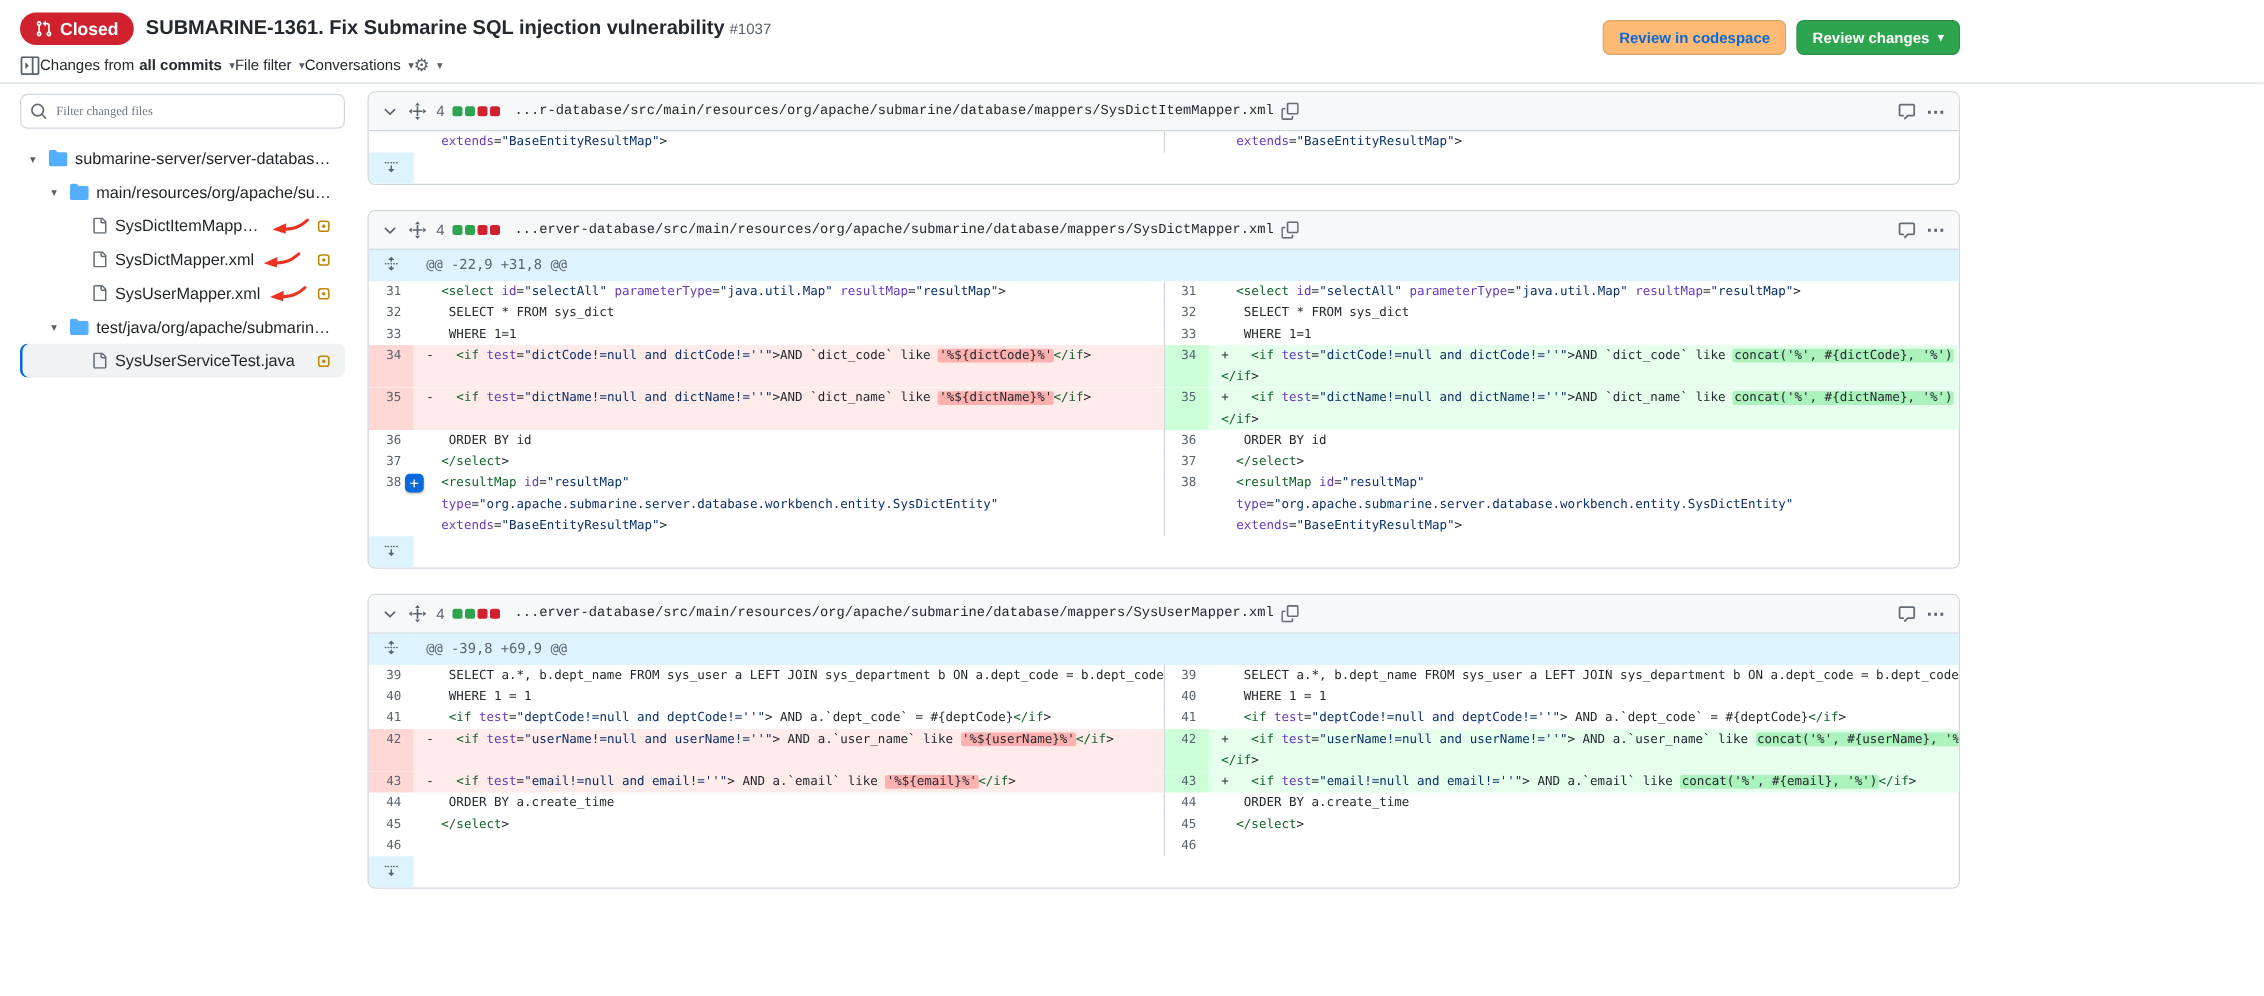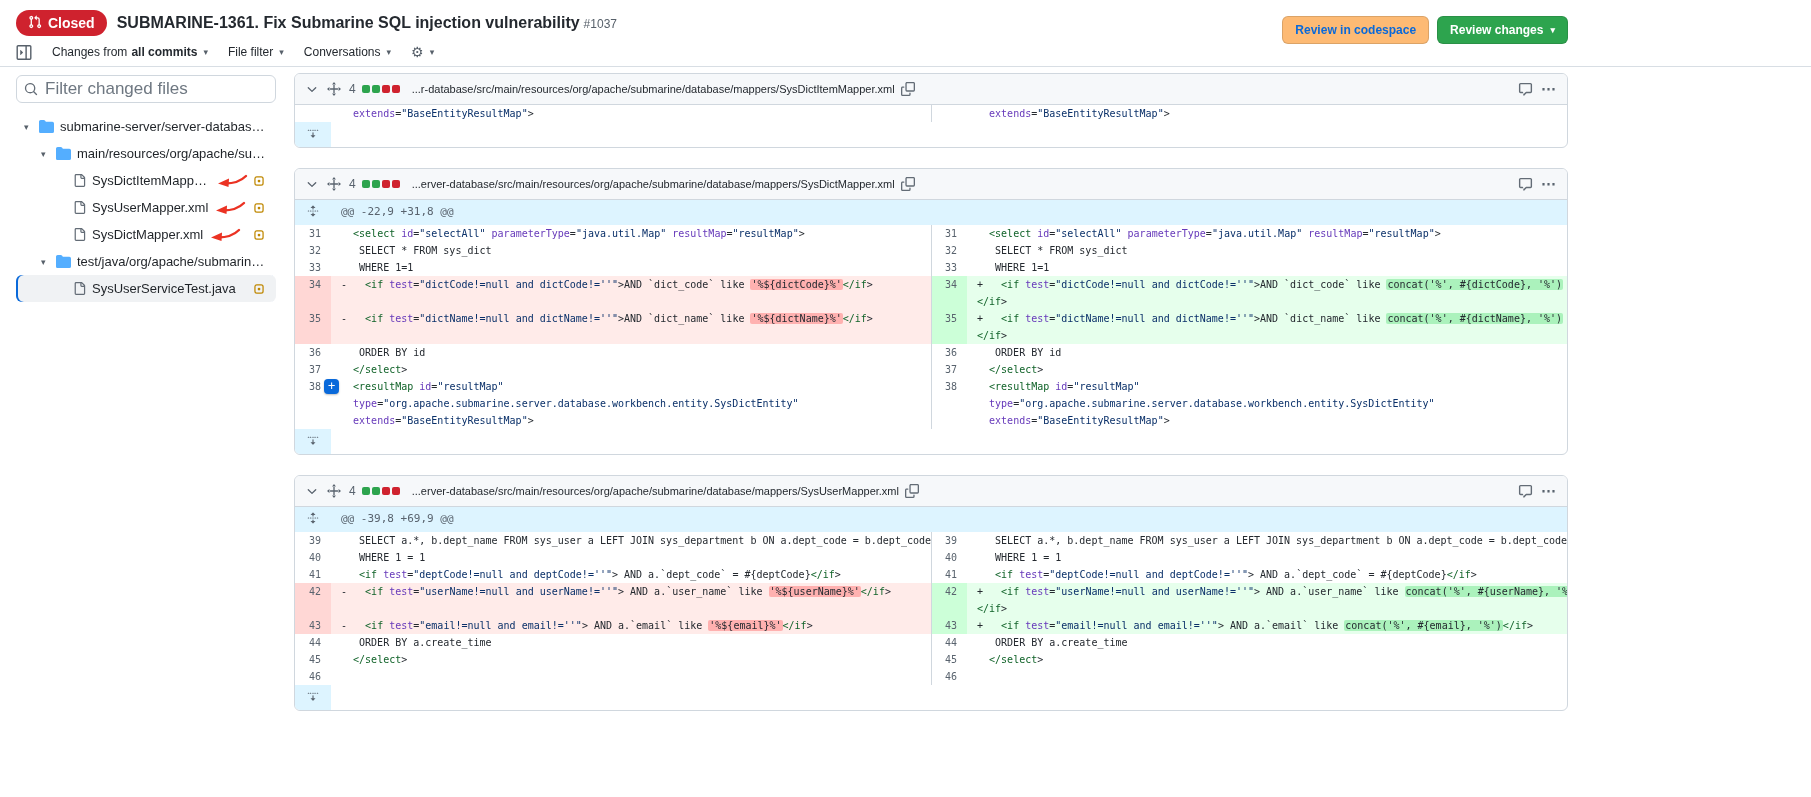--- a/index.html
+++ b/index.html
@@ -1,54 +1,54 @@
 <!DOCTYPE html>
 <html><head>
 <meta charset="utf-8">
 <style>
 *{box-sizing:border-box;margin:0;padding:0}
 html,body{width:1811px;height:797px;overflow:hidden;background:#fff;color:#24292f;font-family:"Liberation Sans",sans-serif}
 button{background:none;border:none;font-family:inherit;cursor:pointer;display:inline-flex;align-items:center;padding:0;color:inherit}
 .topbar{position:relative;padding:10px 243px 6px 16px;border-bottom:1px solid #d8dee4}
 .title-row{display:flex;align-items:center;gap:10px}
-.badge-closed{display:inline-flex;align-items:flex-start;gap:6px;background:#cf222e;color:#fff;font-weight:600;font-size:14px;padding:5px 12px;border-radius:2em}
+.badge-closed{display:inline-flex;align-items:center;gap:6px;background:#cf222e;color:#fff;font-weight:600;font-size:14px;padding:5px 12px;border-radius:2em}
 .pr-title{font-size:16px;font-weight:700;color:#24292f}
 .pr-number{font-size:12px;font-weight:400;color:#57606a;margin-left:4px}
-.toolbar-row{display:flex;align-items:center;gap:20px;margin-top:8px;font-size:12px;color:#24292f}
+.toolbar-row{display:flex;align-items:center;margin-top:8px;font-size:12px;color:#24292f}
 .menu-btn{gap:4px;font-size:12px;color:#24292f}
 .menu-btn strong{font-weight:600}
 .caret{color:#57606a;font-size:9px;margin-left:2px}
 .top-actions{position:absolute;top:16px;right:243px;display:flex;gap:8px}
 .btn{font-size:12px;font-weight:600;padding:6px 12px;border-radius:6px;border:1px solid rgba(27,31,36,.15)}
 .btn.codespace{background:#fdba74;color:#0969da}
 .btn.primary{background:#2da44e;color:#fff;gap:5px}
 .btn.primary .caret{color:#fff}
 .content{display:flex;align-items:flex-start}
 .sidebar{width:292px;flex:none;padding:8px 16px 0 16px}
 .filter-wrap{position:relative;margin-bottom:10px}
 .filter-wrap .ic{position:absolute;left:8px;top:7px}
-.filter-wrap input{width:100%;height:28px;border:1px solid #d0d7de;border-radius:6px;background:#fff;padding:0 8px 0 28px;font-size:17px;color:#24292f;font-family:Liberation Sans, sans-serif}
+.filter-wrap input{width:100%;height:28px;border:1px solid #d0d7de;border-radius:6px;background:#fff;padding:0 8px 0 28px;font-size:10px;color:#24292f;font-family:Liberation Serif, serif}
 .filter-wrap input::placeholder{color:#6e7781}
 .trow{display:flex;align-items:center;height:27px;font-size:13px;color:#1f2328;border-radius:6px;padding-right:6px;cursor:pointer;position:relative}
 .trow.sel{background:rgba(208,215,222,.32);box-shadow:inset 2px 0 0 0 #0969da}
 .trow .caret-t{width:15px;font-size:9px;color:#57606a;flex:none}
 .trow .tsp{width:15px;flex:none}
 .trow .ic{margin-right:6px;flex:none;display:inline-flex}
 .flabel{white-space:nowrap;overflow:hidden;text-overflow:ellipsis}
 .arrow-ic{margin-left:6px;flex:none;display:inline-flex}
 .status{margin-left:auto;display:inline-flex;flex:none}
 .main{flex:1;padding:6px 243px 20px 2px}
 .card{border:1px solid #d0d7de;border-radius:6px;margin-bottom:20px;overflow:hidden;background:#fff}
 .fhead{display:flex;align-items:center;background:#f6f8fa;padding:6px 10px;border-bottom:1px solid #d0d7de;color:#59636e}
 .fhead .icbtn{margin-right:8px;display:inline-flex;align-items:center}
 .chg{font-size:12px;color:#59636e;margin-right:6px}
 .ds{display:inline-flex;margin-right:6px}
 .sq{display:inline-block;width:8px;height:8px;border-radius:2px;margin-right:2px}
 .sq.add{background:#2da44e}.sq.del{background:#cf222e}
-.fpath{font-family:Liberation Sans, sans-serif;font-size:11px;color:#24292f;margin:0 6px 0 4px;white-space:nowrap}
+.fpath{font-family:Liberation Mono, monospace;font-size:11px;color:#24292f;margin:0 6px 0 4px;white-space:nowrap}
 .grow{flex:1}
 .kebab{font-size:15px;font-weight:700;color:#59636e;letter-spacing:1px}
 table.diff{width:100%;border-collapse:collapse;table-layout:fixed;font-family:"DejaVu Sans Mono","Liberation Mono",monospace}
 col.cg{width:36px}
 td{vertical-align:top}
 td.gut{font-size:10px;line-height:17px;color:#59636e;text-align:right;padding:0 10px 0 0;user-select:none;position:relative;cursor:pointer}
 td.code{font-size:10px;padding:0 0 0 10px;overflow:hidden}
 .ln{white-space:pre;height:17px;line-height:17px}
 td.gut.rg{border-left:1px solid #d0d7de}
 td.code.del{background:#ffebe9}
@@ -168,42 +168,42 @@
             </svg>
           </span>
         </div>
         <div class="trow" style="padding-left: 42px;">
           <span class="tsp"></span>
           <span class="ic">
             <svg width="13" height="13" viewBox="0 0 16 16" fill="#636c76">
               <path d="M2 1.75C2 .784 2.784 0 3.75 0h6.586c.464 0 .909.184 1.237.513l2.914 2.914c.329.328.513.773.513 1.237v9.586A1.75 1.75 0 0113.25 16h-9.5A1.75 1.75 0 012 14.25V1.75zm1.75-.25a.25.25 0 00-.25.25v12.5c0 .138.112.25.25.25h9.5a.25.25 0 00.25-.25V6h-2.75A1.75 1.75 0 019 4.25V1.5H3.75zm6.75.062V4.25c0 .138.112.25.25.25h2.688l-2.938-2.938z"></path>
             </svg>
           </span>
-          <span class="flabel">SysUserMapper.xml</span>
+          <span class="flabel">SysDictMapper.xml</span>
           <span class="ic arrow-ic">
             <svg width="32" height="14" viewBox="0 0 32 14">
               <path d="M30 2 C24 8 18 9.5 9 9.5" fill="none" stroke="#eb3223" stroke-width="2.4" stroke-linecap="round"></path>
               <path d="M13 4.5 L2 9.5 L12.5 13 Z" fill="#eb3223"></path>
             </svg>
           </span>
           <span class="ic status">
             <svg width="10" height="10" viewBox="0 0 16 16">
               <rect x="1.5" y="1.5" width="13" height="13" rx="3" fill="none" stroke="#bf8700" stroke-width="2"></rect>
               <circle cx="8" cy="8" r="2.2" fill="#bf8700"></circle>
             </svg>
           </span>
         </div>
         <div class="trow" style="padding-left: 42px;">
           <span class="tsp"></span>
           <span class="ic">
             <svg width="13" height="13" viewBox="0 0 16 16" fill="#636c76">
               <path d="M2 1.75C2 .784 2.784 0 3.75 0h6.586c.464 0 .909.184 1.237.513l2.914 2.914c.329.328.513.773.513 1.237v9.586A1.75 1.75 0 0113.25 16h-9.5A1.75 1.75 0 012 14.25V1.75zm1.75-.25a.25.25 0 00-.25.25v12.5c0 .138.112.25.25.25h9.5a.25.25 0 00.25-.25V6h-2.75A1.75 1.75 0 019 4.25V1.5H3.75zm6.75.062V4.25c0 .138.112.25.25.25h2.688l-2.938-2.938z"></path>
             </svg>
           </span>
-          <span class="flabel">SysDictMapper.xml</span>
+          <span class="flabel">SysUserMapper.xml</span>
           <span class="ic arrow-ic">
             <svg width="32" height="14" viewBox="0 0 32 14">
               <path d="M30 2 C24 8 18 9.5 9 9.5" fill="none" stroke="#eb3223" stroke-width="2.4" stroke-linecap="round"></path>
               <path d="M13 4.5 L2 9.5 L12.5 13 Z" fill="#eb3223"></path>
             </svg>
           </span>
           <span class="ic status">
             <svg width="10" height="10" viewBox="0 0 16 16">
               <rect x="1.5" y="1.5" width="13" height="13" rx="3" fill="none" stroke="#bf8700" stroke-width="2"></rect>
               <circle cx="8" cy="8" r="2.2" fill="#bf8700"></circle>

